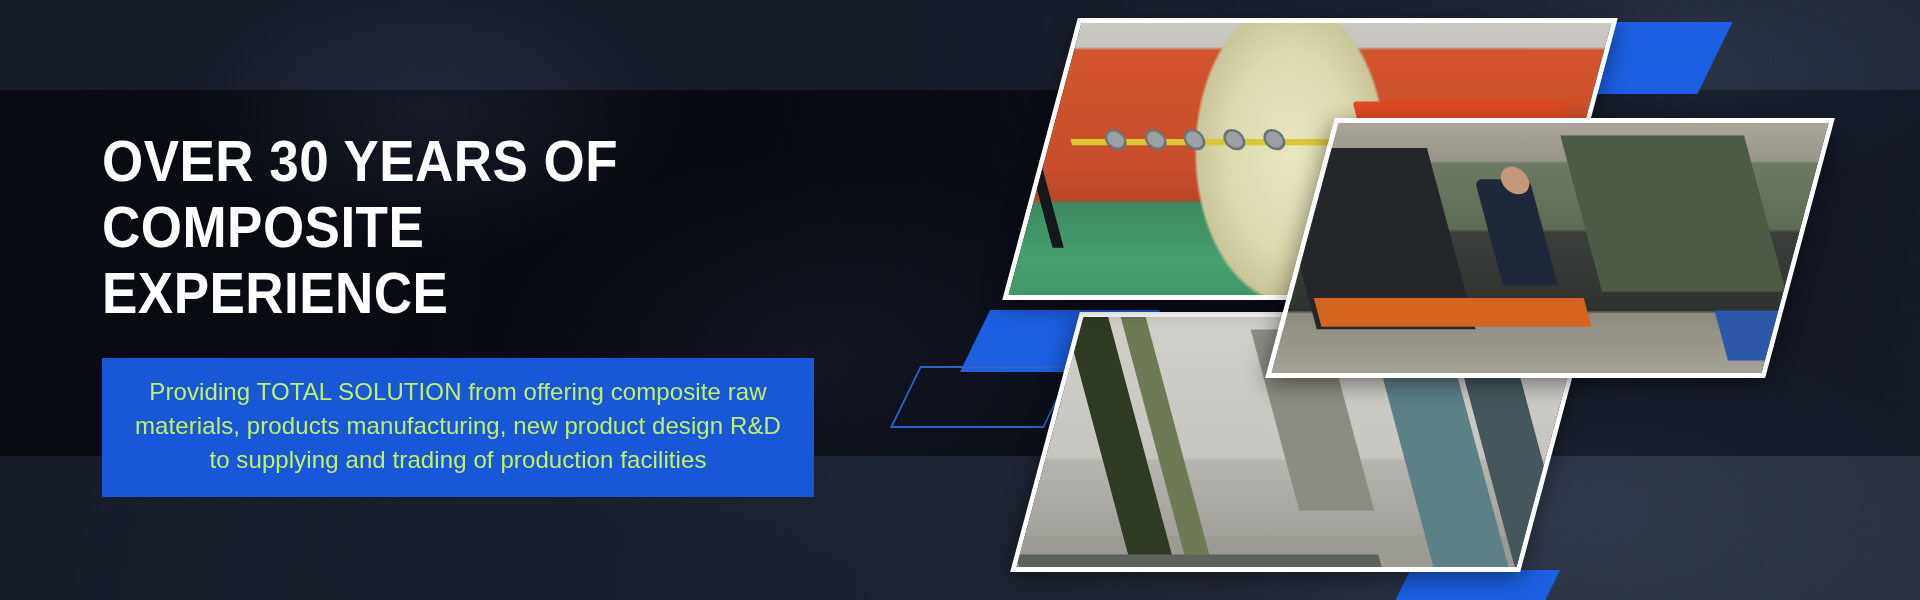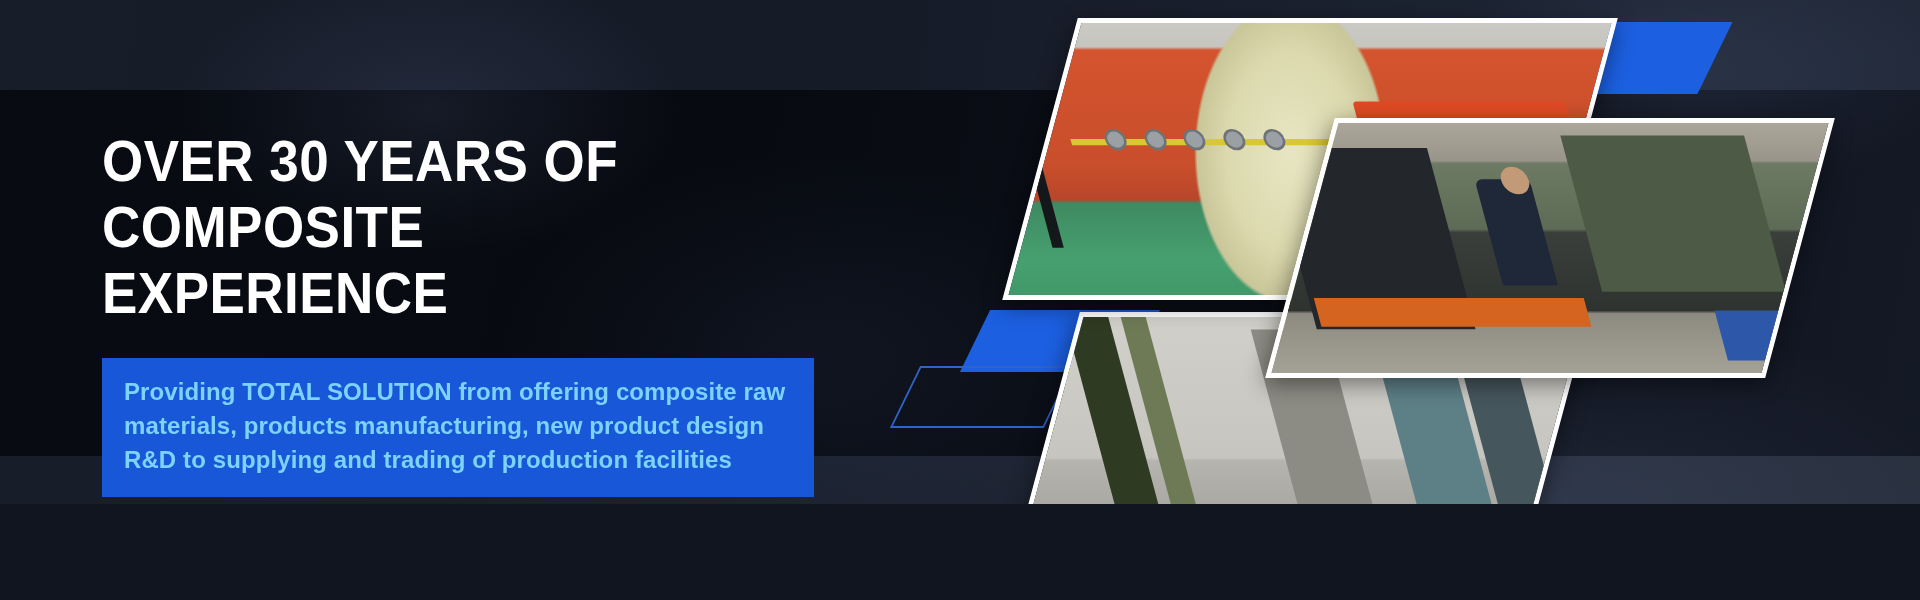--- a/index.html
+++ b/index.html
@@ -2,21 +2,21 @@
 <html><head>
 <meta charset="utf-8">
 <style>
   html,body{margin:0;padding:0;}
   body{
     width:1920px;height:600px;overflow:hidden;
     background:#11151f;
     font-family:"Liberation Sans", sans-serif;
   }
   #banner{
-    position:relative;width:1920px;height:504px;overflow:hidden;
+    position:relative;width:1920px;height:600px;overflow:hidden;
     background:#0b0e16;
   }
 
   
   .band{position:absolute;left:0;width:1920px;}
   .band-top{top:0;height:90px;background:linear-gradient(100deg,#181d2a 0%,#161b28 45%,#1b2230 72%,#222a3a 100%);}
   .band-mid{top:90px;height:366px;background:linear-gradient(100deg,#080b12 0%,#080a11 38%,#0b0f18 65%,#141926 100%);}
   .band-bot{top:456px;height:144px;background:linear-gradient(100deg,#181d2a 0%,#1a202d 40%,#232a39 72%,#2a3240 100%);}
 
   .glow{position:absolute;border-radius:50%;pointer-events:none;}
@@ -34,22 +34,22 @@
     font-stretch:condensed;
     transform:scaleX(.93);transform-origin:left center;
     white-space:pre-line;
   }
   .bluebox{
     margin-top:32px;background:#1757d8;
     width:712px;box-sizing:border-box;
     padding:17px 22px 19px 22px;
   }
   .bluebox p{
-    margin:0;color:#7dd3fc;font-size:24px;line-height:1.42;
-    font-weight:700;letter-spacing:.1px;
+    margin:0;color:#bef264;font-size:24px;line-height:1.42;
+    font-weight:400;letter-spacing:.1px;text-align:center;
   }
 
   
   .para{position:absolute;background:#1c5fe0;}
   .para-outline{position:absolute;background:transparent;border:2px solid #2f63c8;}
   .sk{transform:skewX(-26deg);}
 
   #para-topright{left:1565px;top:22px;width:150px;height:72px;}
   #para-mid{left:975px;top:310px;width:170px;height:62px;}
   #para-outline-mid{left:905px;top:366px;width:150px;height:58px;}

